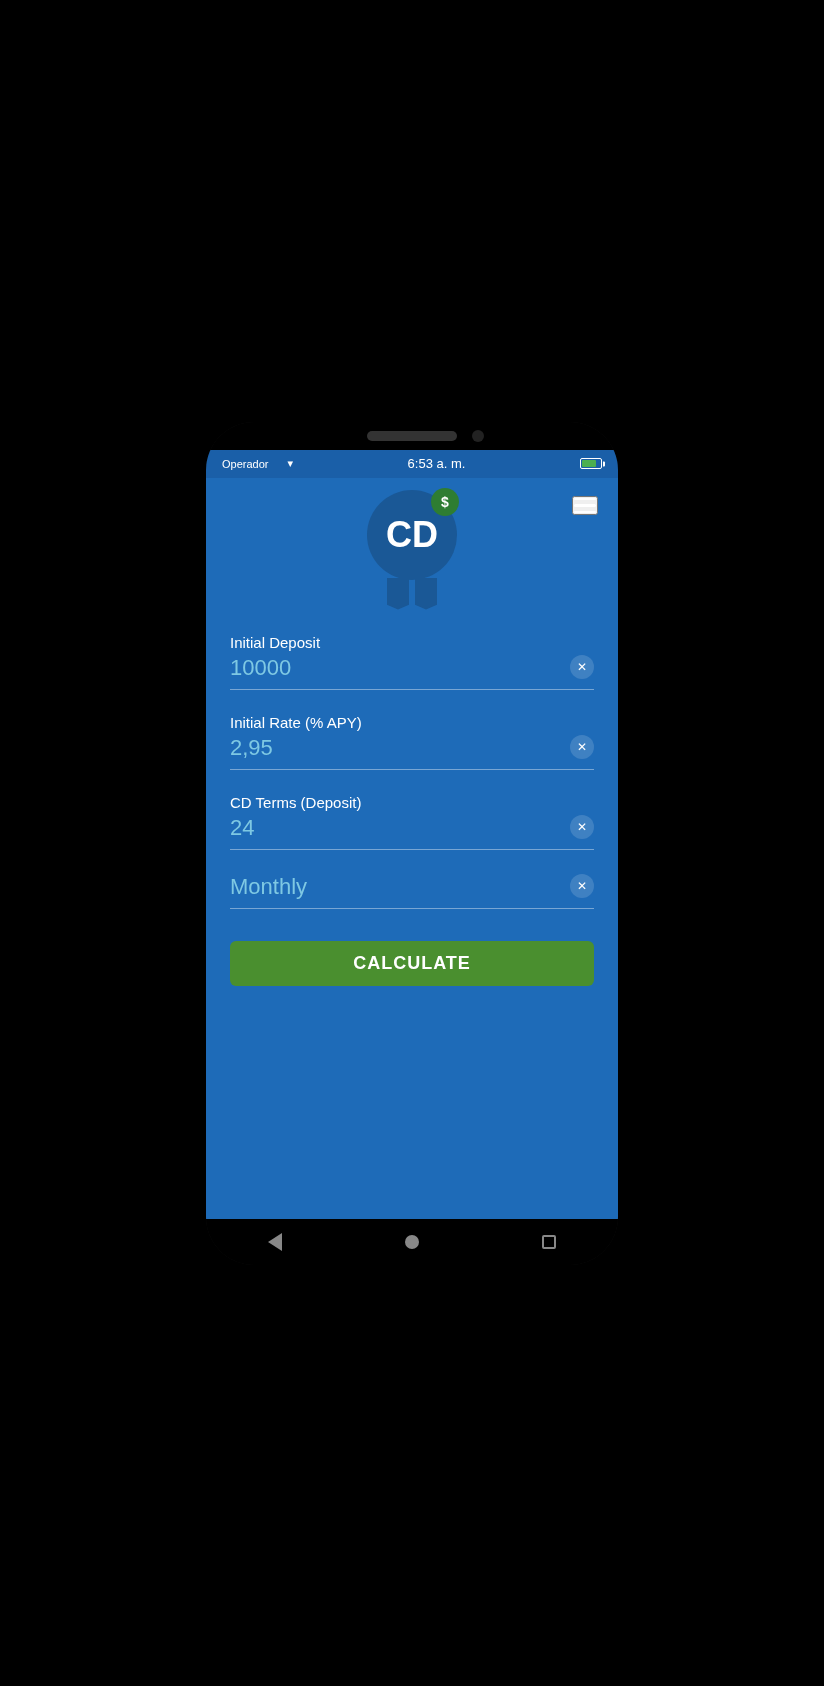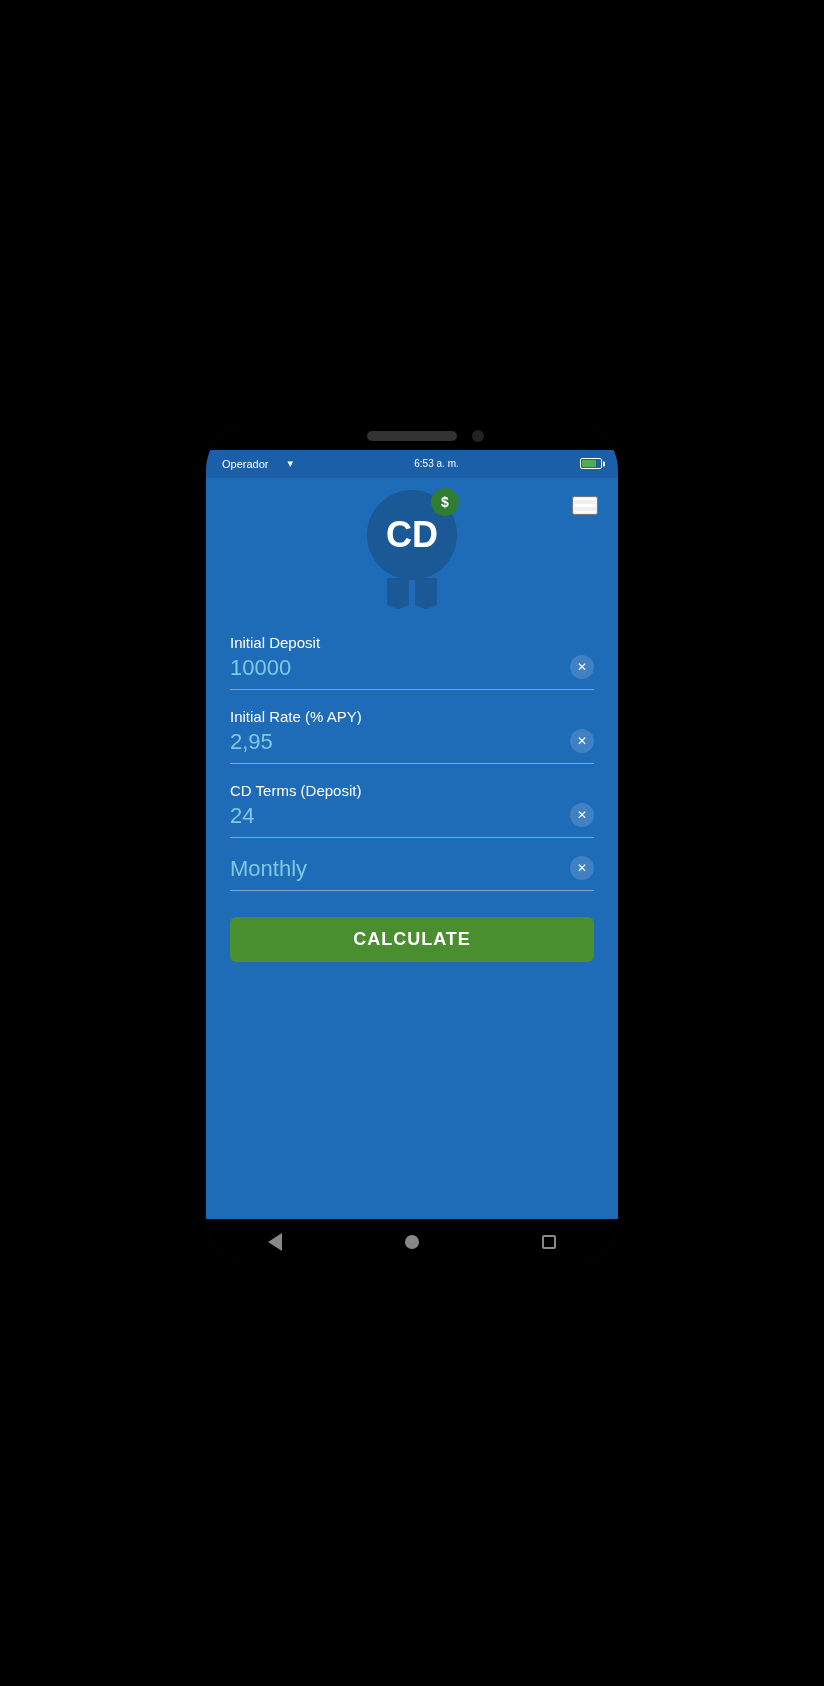--- a/index.html
+++ b/index.html
@@ -78,21 +78,21 @@
       color: #fff;
       font-size: 11px;
       font-weight: 500;
     }
     .wifi-icon {
       color: #fff;
       font-size: 11px;
     }
     .status-center {
       color: #fff;
-      font-size: 10px;
+      font-size: 13px;
       font-weight: 500;
     }
     .status-right {
       display: flex;
       align-items: center;
       gap: 4px;
     }
     .battery-icon {
       width: 22px;
       height: 11px;
@@ -205,21 +205,21 @@
       background: #1a5896;
       clip-path: polygon(0 0, 100% 0, 100% 85%, 50% 100%, 0 85%);
     }
 
     
     .form-area {
       flex: 1;
       padding: 8px 24px 20px;
       display: flex;
       flex-direction: column;
-      gap: 0;
+      gap: 6px;
       overflow-y: auto;
     }
 
     .field-group {
       margin-bottom: 18px;
     }
 
     .field-label {
       color: #fff;
       font-size: 15px;

